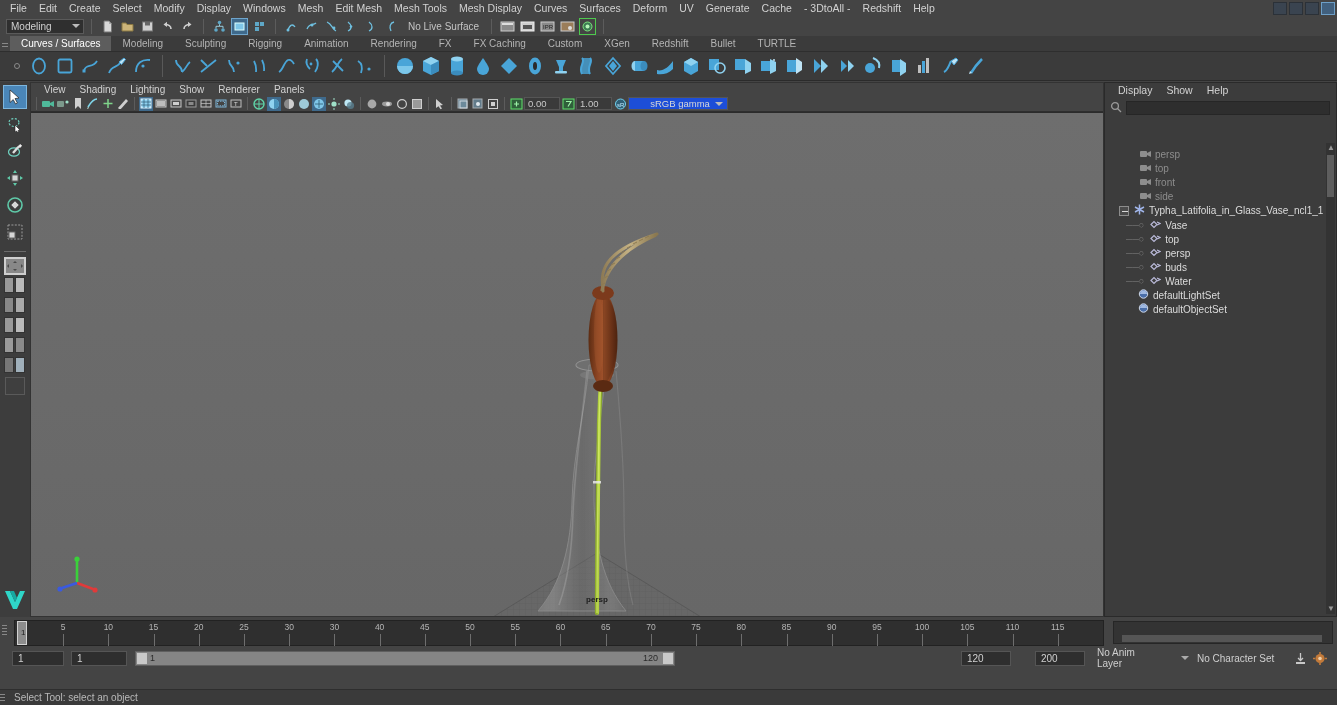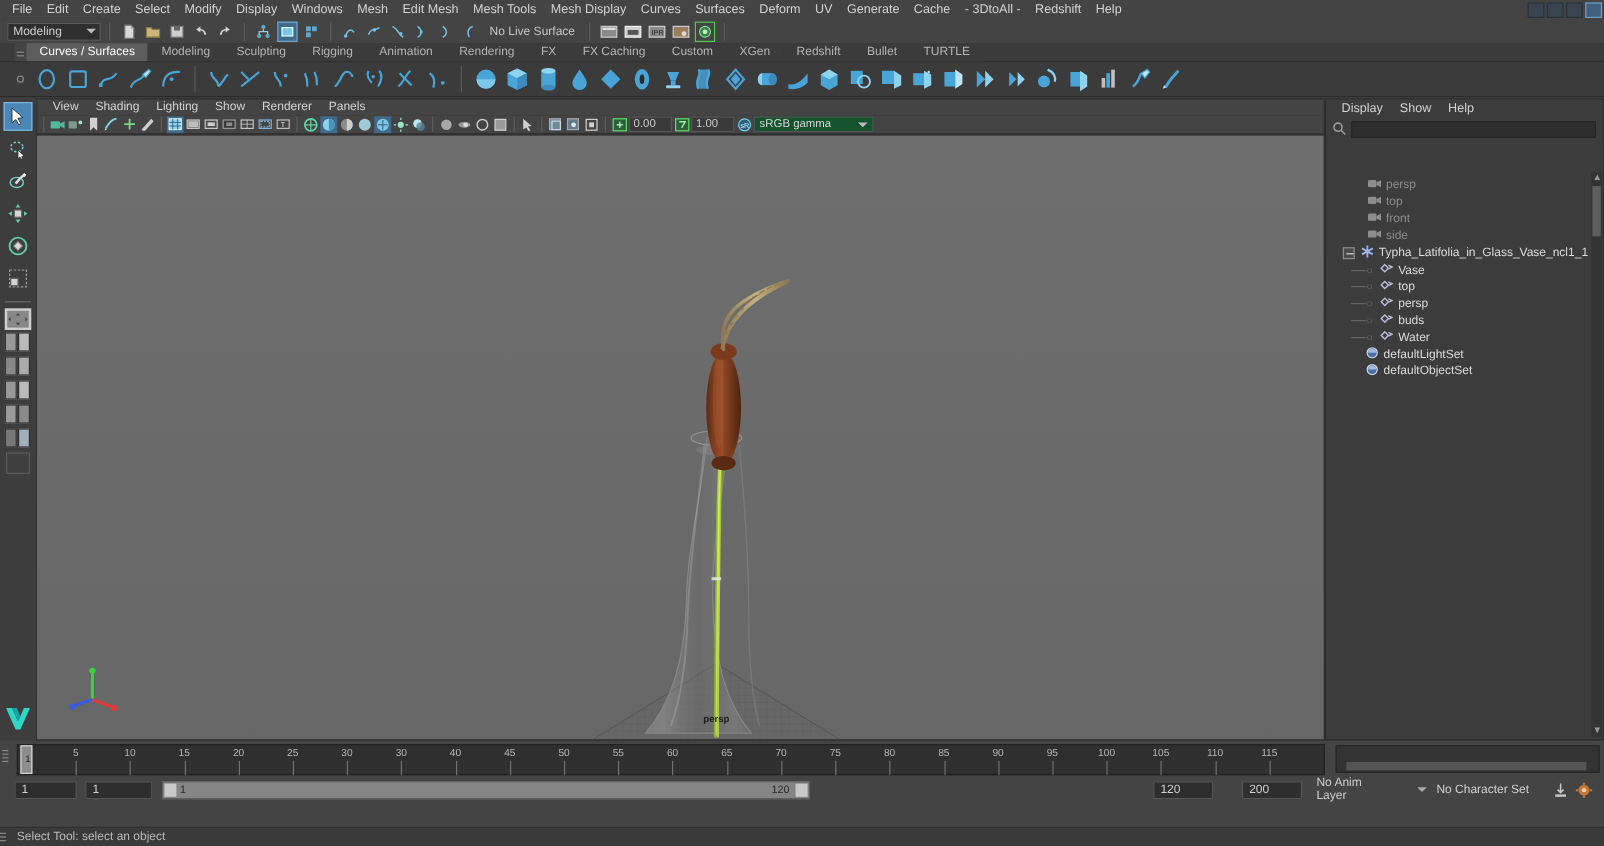--- a/index.html
+++ b/index.html
@@ -43,21 +43,21 @@
   .sep { width: 1px; height: 15px; background: #5c5c5c; margin: 0 4px; }
   .tbtn { width: 17px; height: 17px; background: transparent; border: 1px solid transparent;
     display: flex; align-items: center; justify-content: center; }
   .tbtn.on { background: #3f6a8c; border-color: #6fa5cc; }
   .tbtn.grn { border: 1px solid #4ec94e; }
   .nolive { font-size: 10px; color: #c4c4c4; padding: 0 5px; }
 
   
   .shelf-tabs {
     height: 16px; background: #3b3b3b; display: flex; align-items: stretch;
-    padding-left: 12px; border-bottom: 1px solid #2e2e2e;
+    border-bottom: 1px solid #2e2e2e;
   }
   .shelf-grip { width: 10px; background: #444; display:flex;align-items:center;justify-content:center; }
   .shelf-grip i { display:block; width: 6px; height:1px; background:#888; box-shadow: 0 3px 0 #888; }
   .stab {
     padding: 0 11px; font-size: 10px; color: #b4b4b4; line-height: 16px;
     background: #3b3b3b; cursor: default;
   }
   .stab.sel { background: #5d5d5d; color: #ffffff; }
   .shelf-icons {
     height: 29px; background: #3b3b3b; display: flex; align-items: center;
@@ -94,22 +94,22 @@
   }
   .vp-menubar { height: 13px; background: #444; display:flex; align-items:center; padding-left:6px; }
   .vp-menubar .mi { font-size: 10px; padding: 0 7px; color: #d2d2d2; line-height:13px; }
   .vp-toolbar { height: 16px; background: #444; display: flex; align-items: center; padding-left: 2px; gap:1px;
                 border-bottom: 1px solid #2e2e2e; }
   .vtb { width: 14px; height: 14px; display:flex;align-items:center;justify-content:center; }
   .vtb.on { background: #3f6a8c; }
   .vsep { width: 1px; height: 13px; background: #5c5c5c; margin: 0 3px; }
   .numfield { width: 36px; height: 13px; background: #3a3a3a; border: 1px solid #555;
               font-size: 9.5px; color: #c8c8c8; line-height: 11px; padding-left: 3px; }
-  .gamma-combo { width: 100px; height: 13px; background: #14532d; border: 1px solid #555;
-              font-size: 9.5px; color: #d6d6d6; line-height: 11px; padding-left: 4px; position:relative; }
+  .gamma-combo { width: 100px; height: 13px; background: #1d4ed8; border: 1px solid #555;
+              font-size: 9.5px; color: #d6d6d6; line-height: 11px; padding-left: 4px; position:relative;text-align:center; }
   .gamma-combo .arw { position:absolute; right:4px; top:4px; border-left:4px solid transparent;
               border-right:4px solid transparent; border-top:4px solid #bbb; }
   .viewport-3d {
     position: absolute; top: 30px; left: 0; right: 0; bottom: 0;
     background: #6a6a6a;
     overflow: hidden;
   }
 
   
   .outliner {

